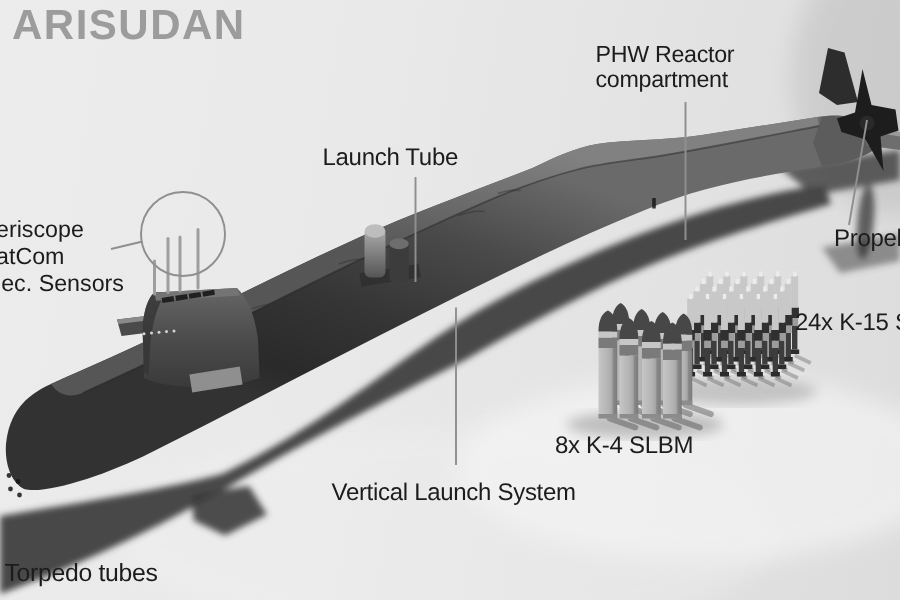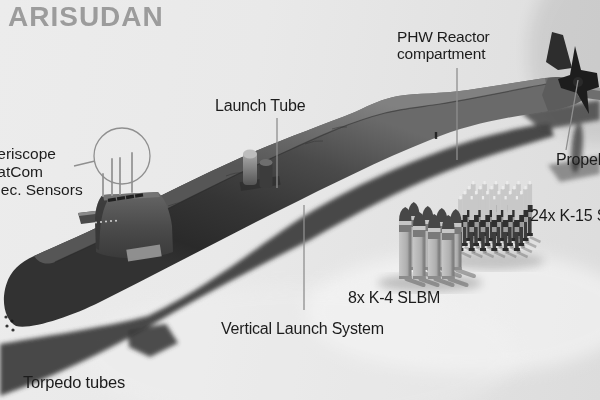--- a/index.html
+++ b/index.html
@@ -388,19 +388,19 @@
 <div class="lbl small" style="left:397px;top:29px;"><span>PHW Reactor</span><br><span>compartment</span></div>
 
 <div class="mastlbl" style="top:145px;">Periscope</div>
 <div class="mastlbl" style="top:163px;">SatCom</div>
 <div class="mastlbl" style="top:181px;">Elec. Sensors</div>
 
 <div class="lbl" style="left:556px;top:151px;">Propeller</div>
 
 <div class="lbl" style="left:530px;top:207px;">24x K-15 SLBM</div>
 
-<div class="lbl" style="left:348px;top:289px;text-align:right;">8x K-4 SLBM</div>
+<div class="lbl" style="left:370px;top:289px;text-align:right;">8x K-4 SLBM</div>
 
 <div class="lbl" style="left:221px;top:320px;">Vertical Launch System</div>
 
-<div class="lbl" style="left:3px;top:374px;font-size:16.5px;padding-left:20px;">Torpedo tubes</div>
+<div class="lbl" style="left:3px;top:374px;font-size:16.5px;">Torpedo tubes</div>
 
 </div>
 
 </body></html>

